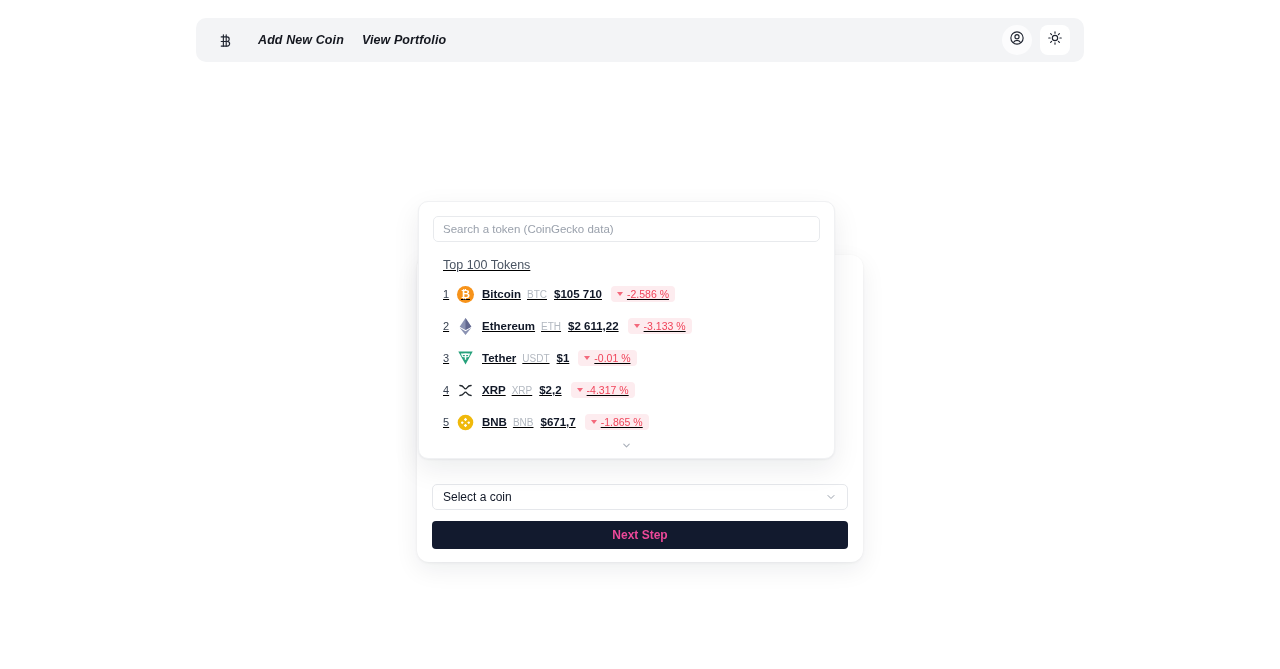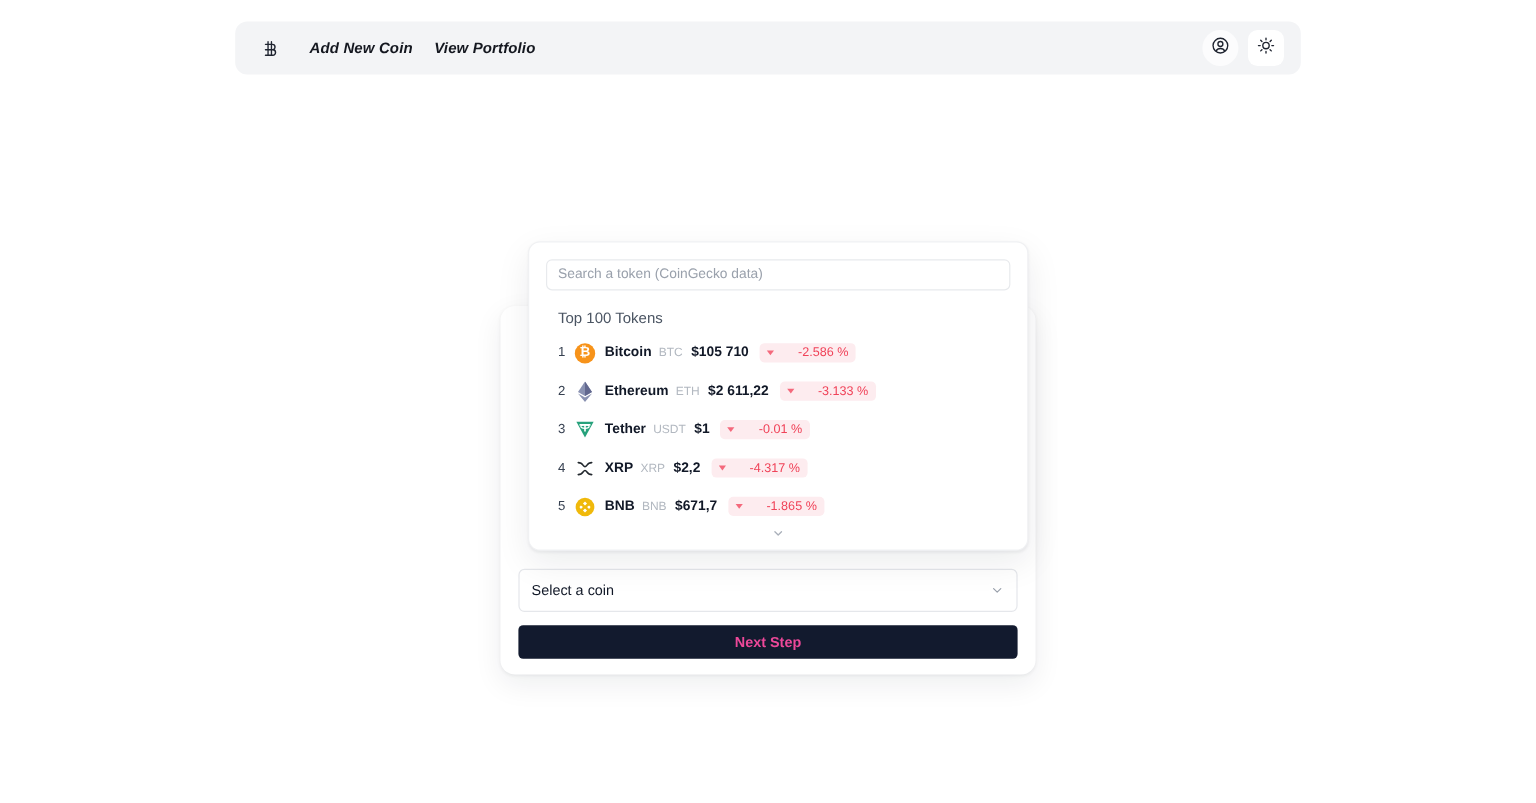--- a/index.html
+++ b/index.html
@@ -56,21 +56,21 @@
     background: #ffffff;
     border-radius: 12px;
     box-shadow: 0 1px 3px rgba(16,24,40,.06), 0 8px 24px rgba(16,24,40,.07);
   }
   .outer-card-inner {
     position: absolute;
     left: 15px; right: 15px;
     bottom: 13px;
   }
   .select-row {
-    height: 36px;
+    height: 26px;
     border: 1px solid #e5e7eb;
     border-radius: 5px;
     background: #fff;
     display: flex;
     align-items: center;
     padding: 0 10px;
     cursor: pointer;
   }
   .select-label {
     flex: 1;
@@ -97,27 +97,28 @@
     font-weight: 700;
     cursor: pointer;
     display: flex;
     align-items: center;
     justify-content: center;
   }
 
   
   .dropdown-panel {
     position: absolute;
-    left: 440px; top: 201px;
+    left: 418px; top: 201px;
     width: 417px; height: 258px;
     background: #ffffff;
     border: 1px solid #f0f1f3;
     border-radius: 10px;
     box-shadow: 0 1px 2px rgba(16,24,40,.05), 0 10px 28px rgba(16,24,40,.08);
     overflow: hidden;
+    text-decoration: underline;
   }
   .search-wrap { padding: 14px 14px 0 14px; }
   .search-input {
     width: 100%;
     height: 26px;
     border: 1px solid #e8eaed;
     border-radius: 5px;
     background: #fff;
     padding: 0 9px;
     font-family: "Liberation Sans", sans-serif;
@@ -169,21 +170,21 @@
   .token-price {
     font-size: 11.5px;
     font-weight: 700;
     color: #111827;
     margin-right: 9px;
     white-space: nowrap;
   }
   .token-change {
     display: inline-flex;
     align-items: center;
-    gap: 20px;
+    gap: 4px;
     background: #fdecef;
     color: #f04359;
     border-radius: 4px;
     padding: 2px 6px;
     font-size: 10.5px;
     white-space: nowrap;
   }
   .caret-down {
     width: 0; height: 0;
     border-left: 3.5px solid transparent;

